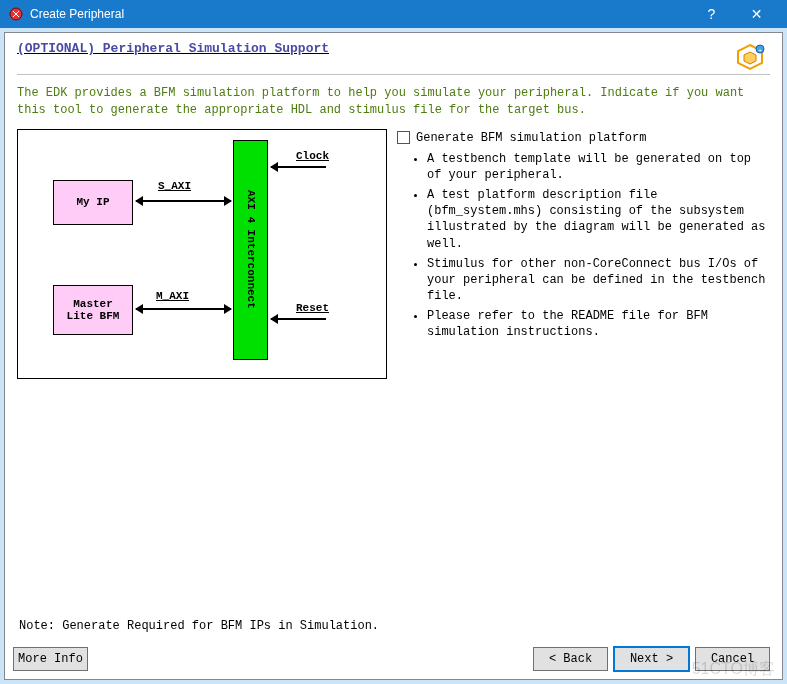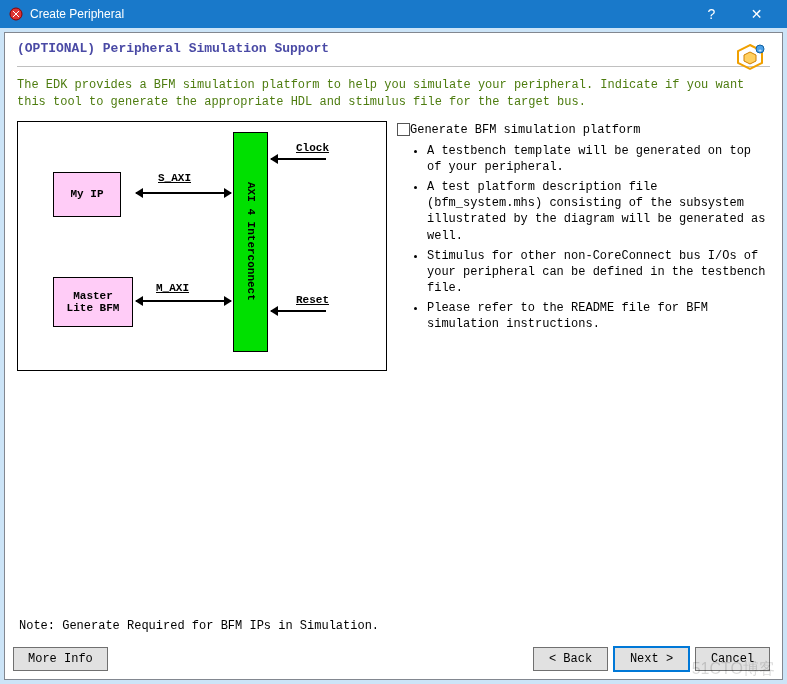--- a/index.html
+++ b/index.html
@@ -41,23 +41,24 @@
   }
   .panel {
     background: #fff;
     border: 1px solid #828790;
     height: 100%;
     position: relative;
     padding: 8px 12px;
   }
   .header-section {
     border-bottom: 1px solid #c0c0c0;
-    padding-bottom: 10px;
+    padding-bottom: 18px;
     margin-bottom: 8px;
     position: relative;
+    text-decoration: underline;
   }
   .header-title {
     font-weight: bold;
     color: #4a4aa5;
     font-size: 13px;
   }
   .header-desc {
     margin-left: 24px;
     margin-top: 2px;
     color: #000;
@@ -88,21 +89,21 @@
     border: 1px solid #000;
     background: #ffccf7;
     display: flex;
     align-items: center;
     justify-content: center;
     text-align: center;
     font-weight: bold;
     font-size: 11px;
     padding: 4px;
   }
-  .myip { left: 35px; top: 50px; width: 68px; height: 45px; }
+  .myip { left: 35px; top: 50px; width: 80px; height: 45px; }
   .bfm  { left: 35px; top: 155px; width: 80px; height: 50px; }
   .interconnect {
     position: absolute;
     left: 215px; top: 10px;
     width: 35px; height: 220px;
     background: #00e000;
     border: 1px solid #000;
     display: flex;
     align-items: center;
     justify-content: center;
@@ -128,21 +129,21 @@
     content:"";
     position:absolute;
     width:0;height:0;
     border-top:5px solid transparent;
     border-bottom:5px solid transparent;
   }
   .arrow-head-right::after { right:-1px; top:-4px; border-left:8px solid #000;}
   .arrow-head-left::before { left:-1px; top:-4px; border-right:8px solid #000;}
 
   .right-col { flex: 1; }
-  .checkbox-row { display: flex; align-items: center; gap: 0; margin-top: 2px; }
+  .checkbox-row { display: flex; align-items: center; gap: 6px; margin-top: 2px; }
   .checkbox-box {
     width: 13px; height: 13px;
     border: 1px solid #555;
     background: #fff;
   }
   .bullet-list { margin: 6px 0 0 30px; padding: 0; list-style: disc; }
   .bullet-list li { margin-bottom: 4px; line-height: 1.35; }
 
   .note-text {
     position: absolute;
@@ -152,21 +153,21 @@
   }
   .button-row {
     position: absolute;
     left: 8px; right: 12px; bottom: 8px;
     display: flex;
     align-items: center;
   }
   .btn {
     border: 1px solid #707070;
     background: #e1e1e1;
-    padding: 4px 14px;
+    padding: 4px 4px;
     font-family: inherit;
     font-size: 12px;
     min-width: 75px;
     text-align: center;
     text-decoration: underline dotted transparent;
   }
   .btn.primary {
     border: 1px solid #0078d7;
     outline: 1px solid #0078d7;
   }

